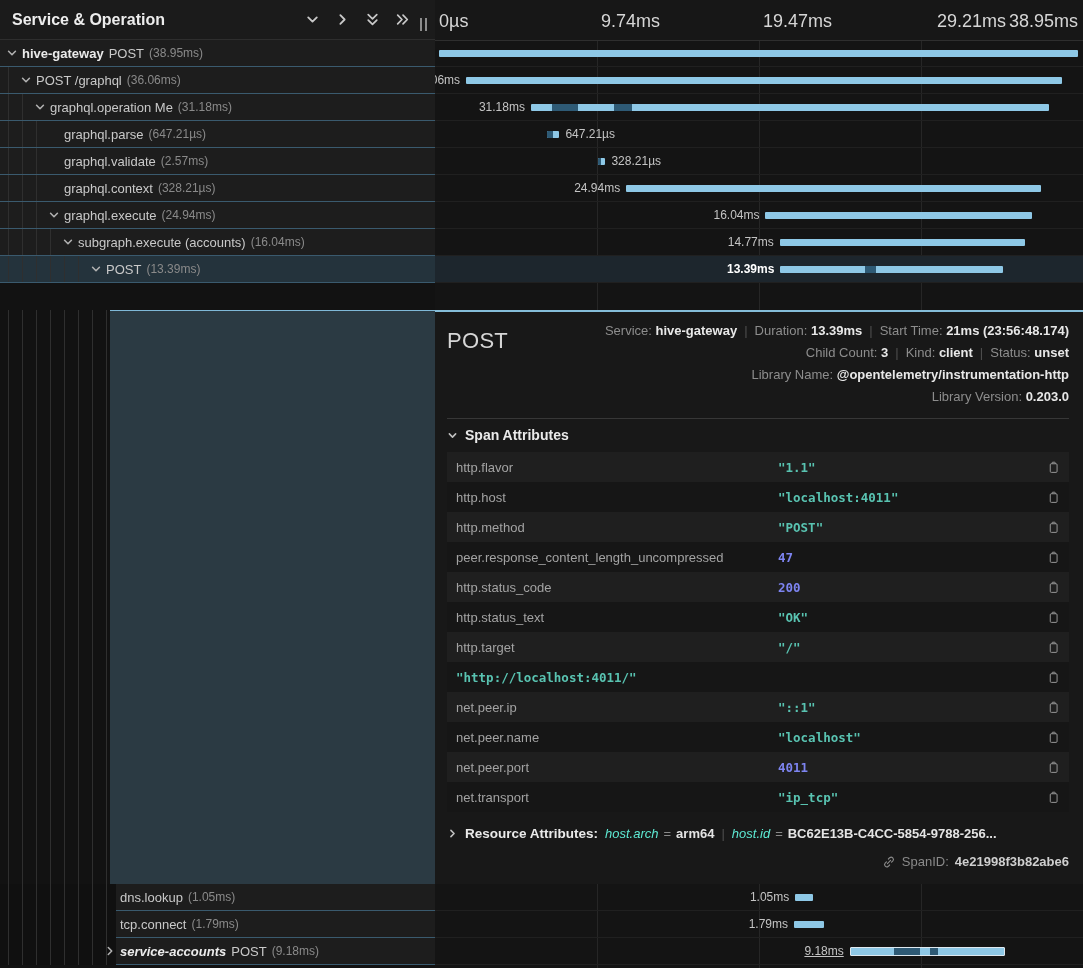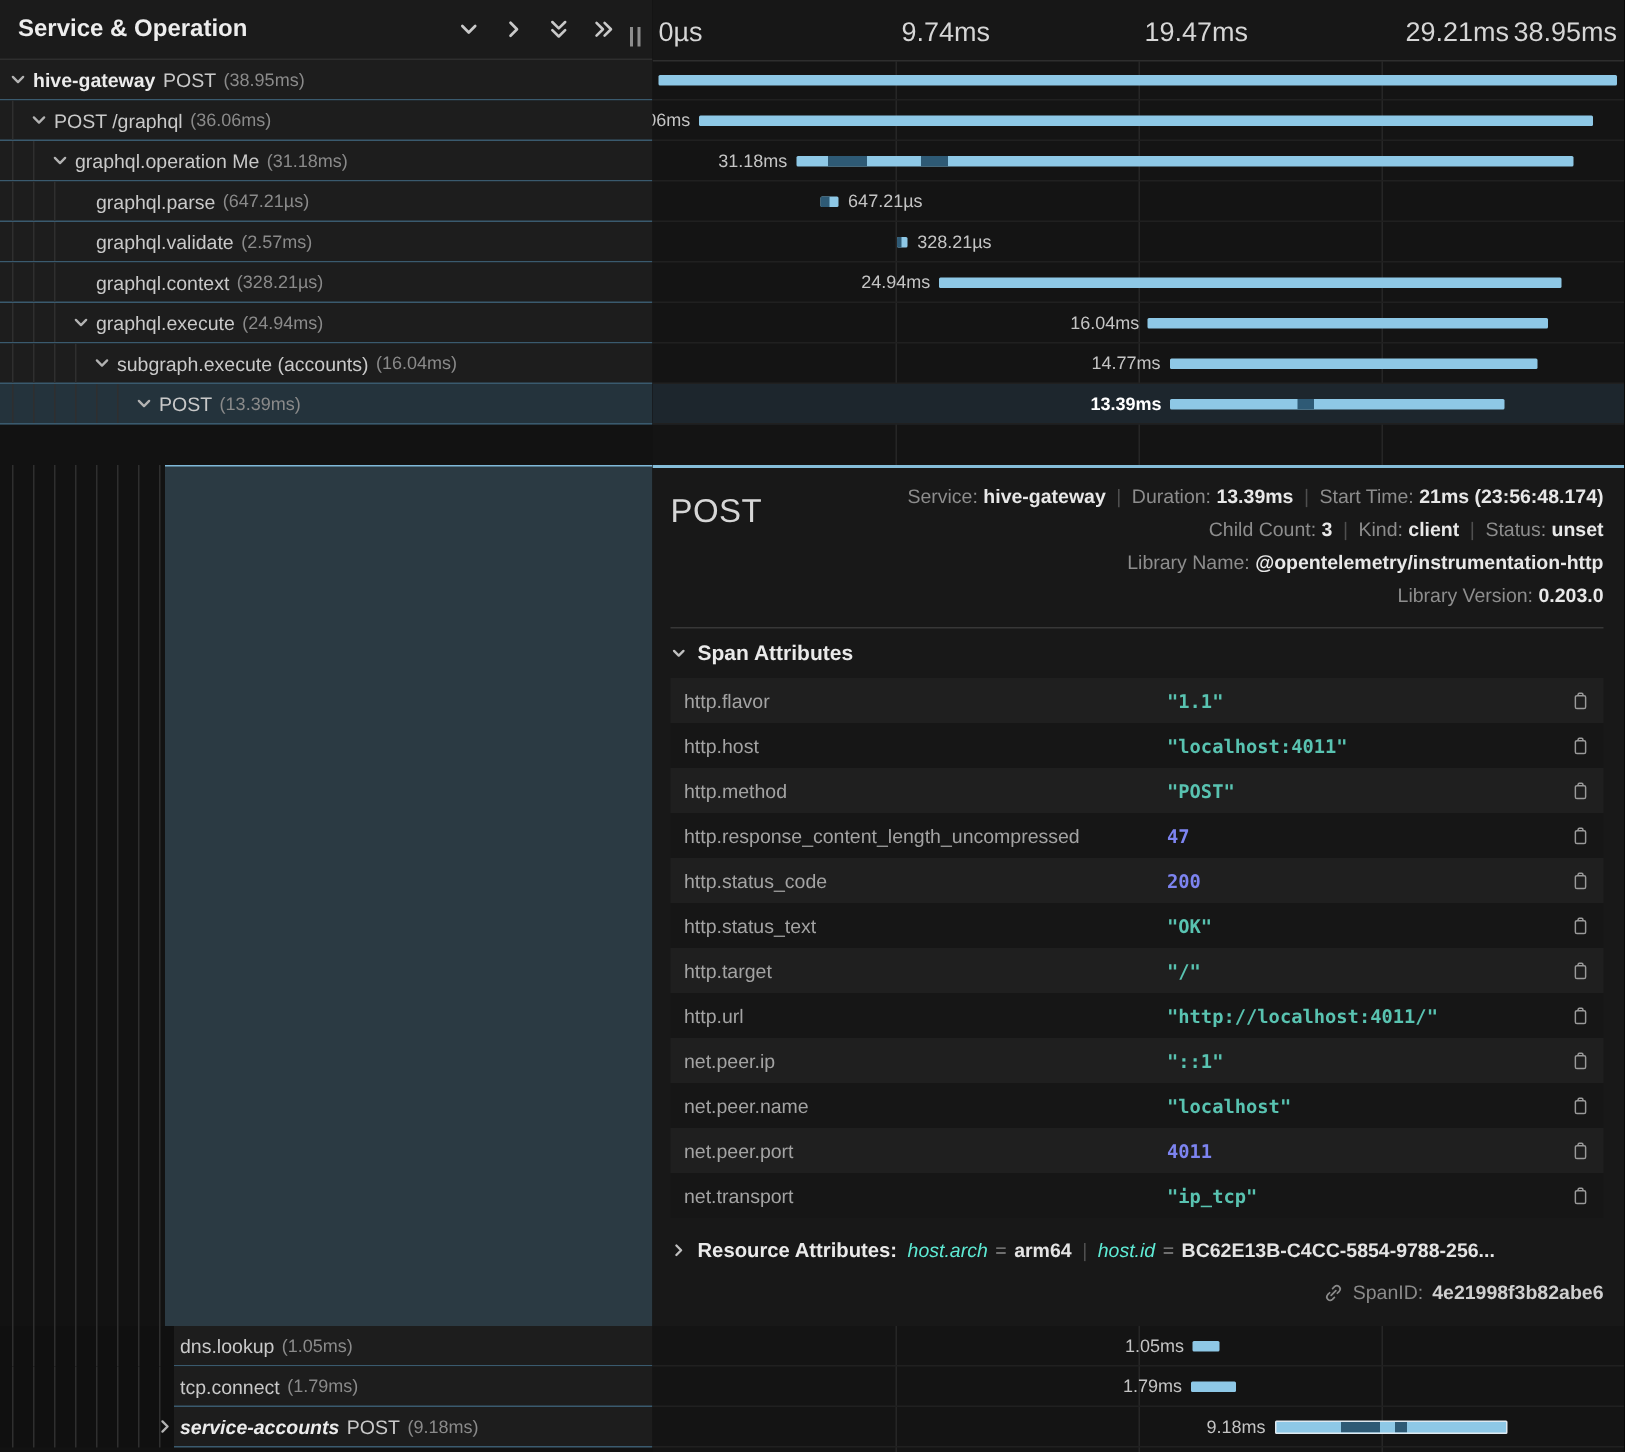--- a/index.html
+++ b/index.html
@@ -400,21 +400,21 @@
             <span class="attr-key">http.method</span>
             <span class="attr-val string">"POST"</span>
             <span class="copy-btn">
               <svg viewBox="0 0 16 16" width="13" height="15" fill="none" stroke="currentColor" stroke-width="1.2">
                 <rect x="4" y="3.4" width="8.4" height="10.6" rx="1.3"></rect>
                 <path d="M6.2 3.4v-.9a1 1 0 0 1 1-1h2a1 1 0 0 1 1 1v.9"></path>
               </svg>
             </span>
           </div>
           <div class="attr-row">
-            <span class="attr-key">http.response_content_length_uncompressed</span>
+            <span class="attr-key">peer.response_content_length_uncompressed</span>
             <span class="attr-val number">47</span>
             <span class="copy-btn">
               <svg viewBox="0 0 16 16" width="13" height="15" fill="none" stroke="currentColor" stroke-width="1.2">
                 <rect x="4" y="3.4" width="8.4" height="10.6" rx="1.3"></rect>
                 <path d="M6.2 3.4v-.9a1 1 0 0 1 1-1h2a1 1 0 0 1 1 1v.9"></path>
               </svg>
             </span>
           </div>
           <div class="attr-row">
             <span class="attr-key">http.status_code</span>
@@ -440,21 +440,20 @@
             <span class="attr-key">http.target</span>
             <span class="attr-val string">"/"</span>
             <span class="copy-btn">
               <svg viewBox="0 0 16 16" width="13" height="15" fill="none" stroke="currentColor" stroke-width="1.2">
                 <rect x="4" y="3.4" width="8.4" height="10.6" rx="1.3"></rect>
                 <path d="M6.2 3.4v-.9a1 1 0 0 1 1-1h2a1 1 0 0 1 1 1v.9"></path>
               </svg>
             </span>
           </div>
           <div class="attr-row">
-            <span class="attr-key">http.url</span>
             <span class="attr-val string">"http://localhost:4011/"</span>
             <span class="copy-btn">
               <svg viewBox="0 0 16 16" width="13" height="15" fill="none" stroke="currentColor" stroke-width="1.2">
                 <rect x="4" y="3.4" width="8.4" height="10.6" rx="1.3"></rect>
                 <path d="M6.2 3.4v-.9a1 1 0 0 1 1-1h2a1 1 0 0 1 1 1v.9"></path>
               </svg>
             </span>
           </div>
           <div class="attr-row">
             <span class="attr-key">net.peer.ip</span>
@@ -532,21 +531,21 @@
     <div class="w-rows-bottom">
         <div class="w-row">
           <span class="w-label" style="right: calc(44.4% + 6px);">1.05ms</span>
           <div class="bar" style="left: 55.6%; width: 2.8%;"></div>
         </div>
         <div class="w-row">
           <span class="w-label" style="right: calc(44.6% + 6px);">1.79ms</span>
           <div class="bar" style="left: 55.4%; width: 4.7%;"></div>
         </div>
         <div class="w-row">
-          <span class="w-label" style="right: calc(36% + 6px);">9.18ms</span>
+          <span class="w-label" style="right: calc(36% + 6px); text-decoration: underline;">9.18ms</span>
           <div class="bar composite" style="left: 64%; width: 23.6%;">
             <div class="mark" style="left: 28%; width: 17%;"></div>
             <div class="mark" style="left: 52%; width: 5%;"></div>
           </div>
         </div>
       </div>
   </div>
 </div>
 
 </body></html>

